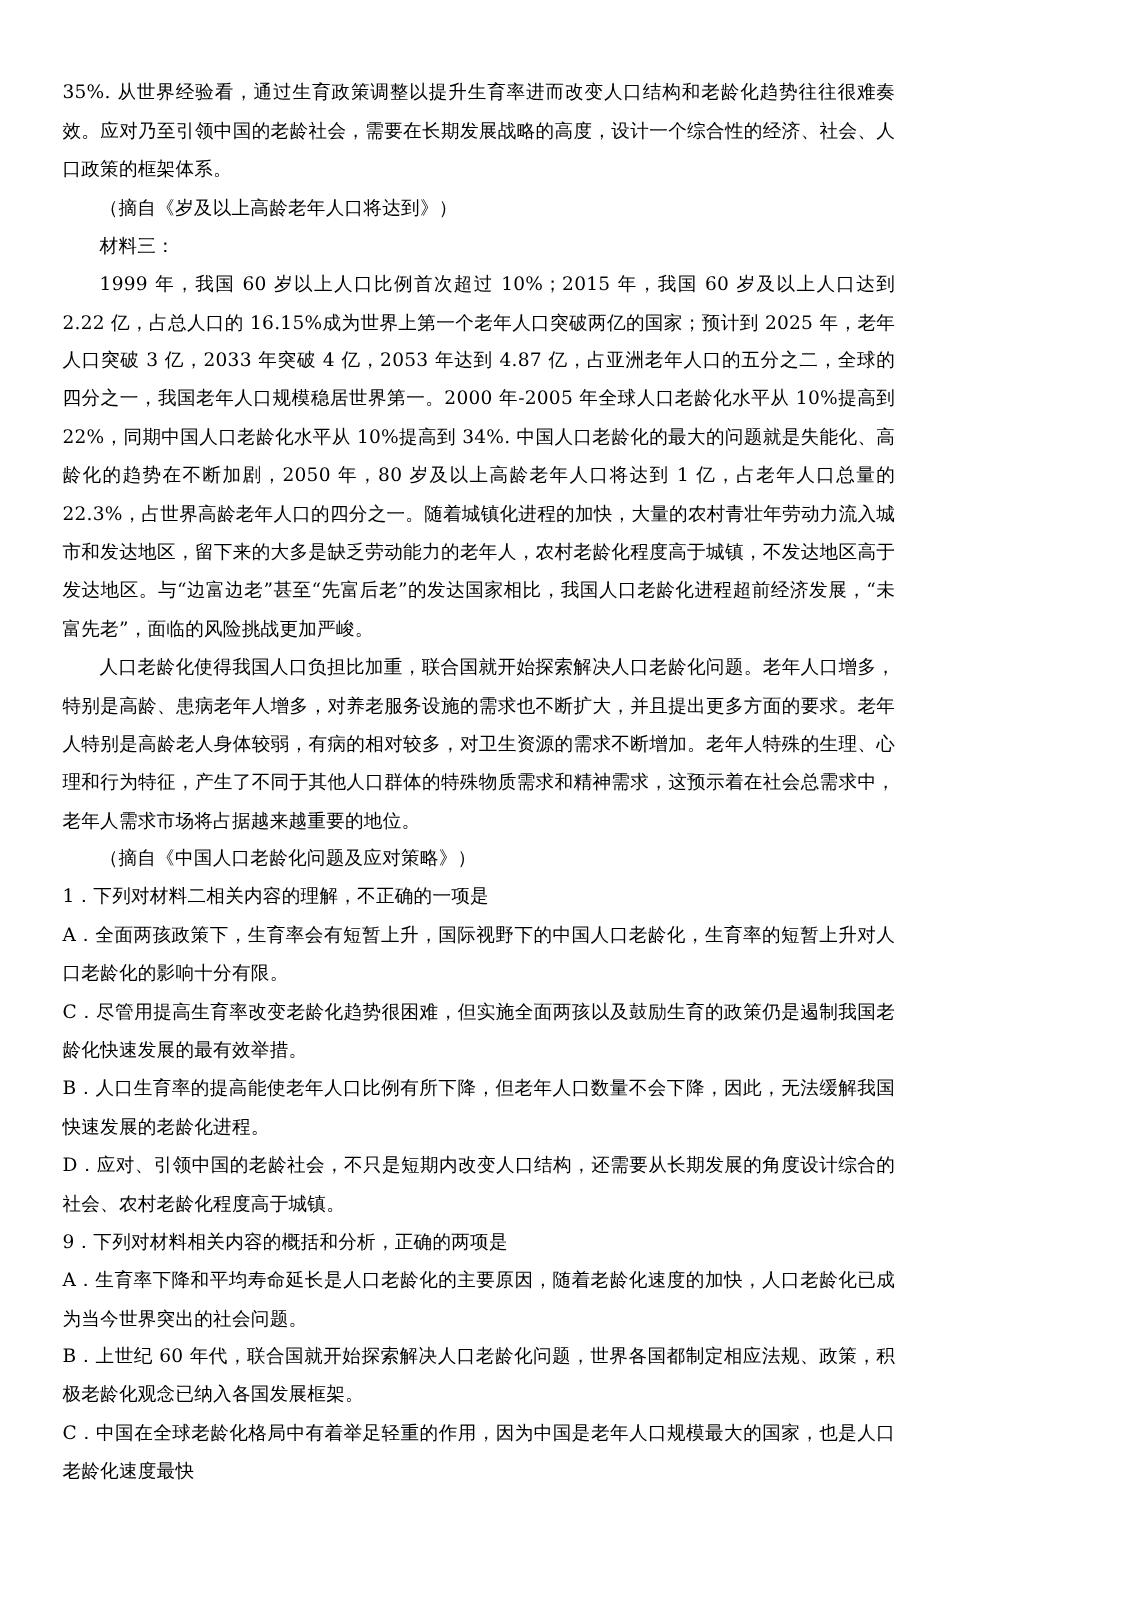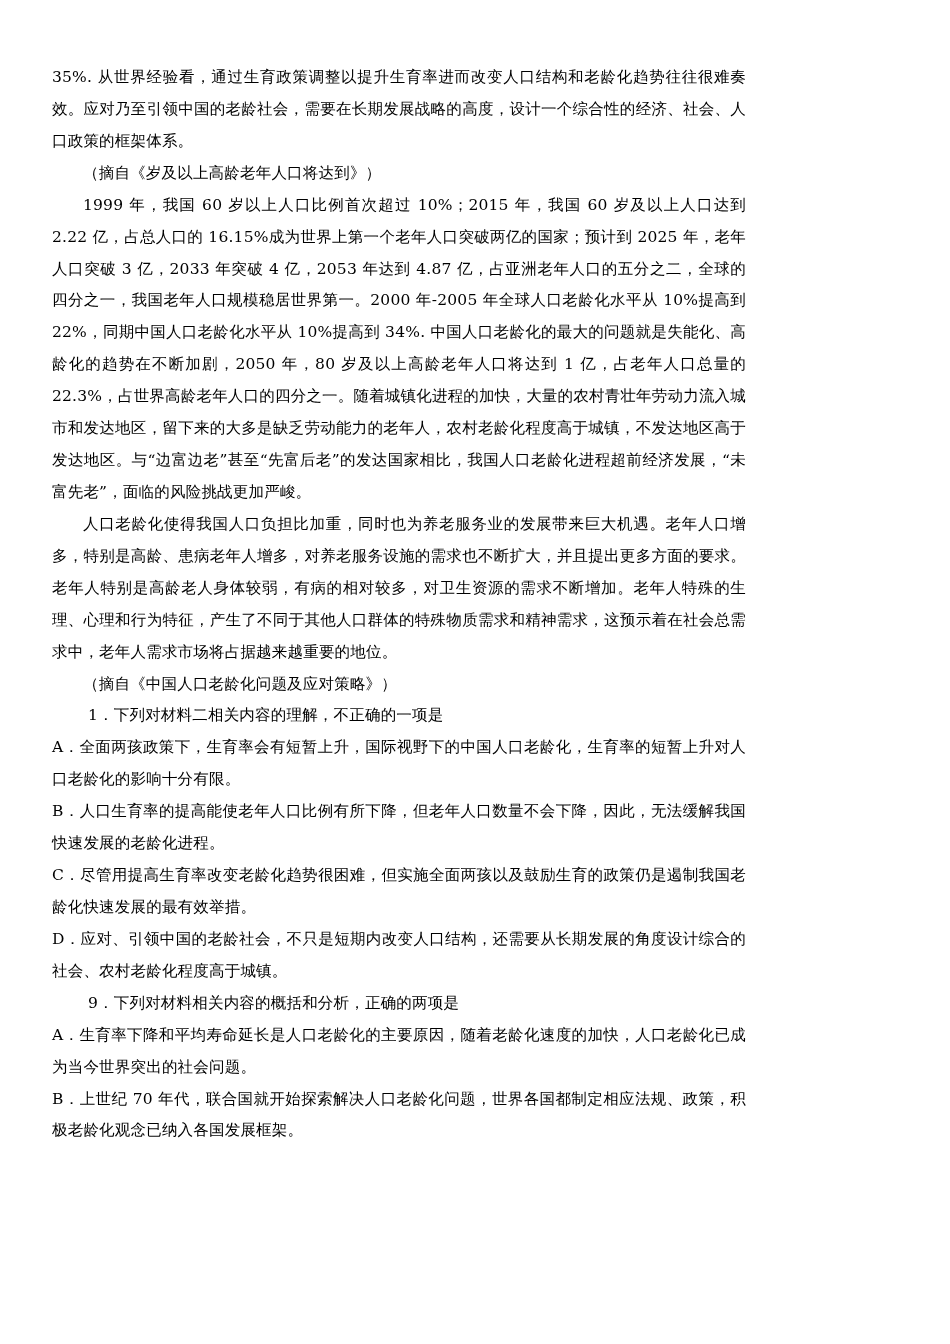--- a/index.html
+++ b/index.html
@@ -32,47 +32,48 @@
     margin: 0;
   }
   .indent2 {
     text-indent: 2em;
   }
   .src {
     text-indent: 2em;
   }
   .q-stem {
     text-indent: 0;
-    margin-left: 36px;
   }
   .opt {
     text-indent: 0;
   }
 </style>
 </head>
 <body>
 
 <div class="page">
   <div class="doc">
 
     <p class="plain">35%. 从世界经验看，通过生育政策调整以提升生育率进而改变人口结构和老龄化趋势往往很难奏效。应对乃至引领中国的老龄社会，需要在长期发展战略的高度，设计一个综合性的经济、社会、人口政策的框架体系。</p>
 
     <p class="src">（摘自《岁及以上高龄老年人口将达到》）</p>
 
+    <p class="indent2">材料三：</p>
 
     <p class="indent2">1999 年，我国 60 岁以上人口比例首次超过 10%；2015 年，我国 60 岁及以上人口达到 2.22 亿，占总人口的 16.15%成为世界上第一个老年人口突破两亿的国家；预计到 2025 年，老年人口突破 3 亿，2033 年突破 4 亿，2053 年达到 4.87 亿，占亚洲老年人口的五分之二，全球的四分之一，我国老年人口规模稳居世界第一。2000 年-2005 年全球人口老龄化水平从 10%提高到 22%，同期中国人口老龄化水平从 10%提高到 34%. 中国人口老龄化的最大的问题就是失能化、高龄化的趋势在不断加剧，2050 年，80 岁及以上高龄老年人口将达到 1 亿，占老年人口总量的 22.3%，占世界高龄老年人口的四分之一。随着城镇化进程的加快，大量的农村青壮年劳动力流入城市和发达地区，留下来的大多是缺乏劳动能力的老年人，农村老龄化程度高于城镇，不发达地区高于发达地区。与“边富边老”甚至“先富后老”的发达国家相比，我国人口老龄化进程超前经济发展，“未富先老”，面临的风险挑战更加严峻。</p>
 
-    <p class="indent2">人口老龄化使得我国人口负担比加重，同时也为养老服务业的发展带来巨大机遇。老年人口增多，特别是高龄、患病老年人增多，对养老服务设施的需求也不断扩大，并且提出更多方面的要求。老年人特别是高龄老人身体较弱，有病的相对较多，对卫生资源的需求不断增加。老年人特殊的生理、心理和行为特征，产生了不同于其他人口群体的特殊物质需求和精神需求，这预示着在社会总需求中，老年人需求市场将占据越来越重要的地位。</p>
+    <p class="indent2">人口老龄化使得我国人口负担比加重，联合国就开始探索解决人口老龄化问题。老年人口增多，特别是高龄、患病老年人增多，对养老服务设施的需求也不断扩大，并且提出更多方面的要求。老年人特别是高龄老人身体较弱，有病的相对较多，对卫生资源的需求不断增加。老年人特殊的生理、心理和行为特征，产生了不同于其他人口群体的特殊物质需求和精神需求，这预示着在社会总需求中，老年人需求市场将占据越来越重要的地位。</p>
 
     <p class="src">（摘自《中国人口老龄化问题及应对策略》）</p>
 
     <p class="q-stem">1．下列对材料二相关内容的理解，不正确的一项是</p>
     <p class="opt">A．全面两孩政策下，生育率会有短暂上升，国际视野下的中国人口老龄化，生育率的短暂上升对人口老龄化的影响十分有限。</p>
+    <p class="opt">C．尽管用提高生育率改变老龄化趋势很困难，但实施全面两孩以及鼓励生育的政策仍是遏制我国老龄化快速发展的最有效举措。</p>
     <p class="opt">B．人口生育率的提高能使老年人口比例有所下降，但老年人口数量不会下降，因此，无法缓解我国快速发展的老龄化进程。</p>
-    <p class="opt">C．尽管用提高生育率改变老龄化趋势很困难，但实施全面两孩以及鼓励生育的政策仍是遏制我国老龄化快速发展的最有效举措。</p>
     <p class="opt">D．应对、引领中国的老龄社会，不只是短期内改变人口结构，还需要从长期发展的角度设计综合的社会、农村老龄化程度高于城镇。</p>
 
     <p class="q-stem">9．下列对材料相关内容的概括和分析，正确的两项是</p>
     <p class="opt">A．生育率下降和平均寿命延长是人口老龄化的主要原因，随着老龄化速度的加快，人口老龄化已成为当今世界突出的社会问题。</p>
-    <p class="opt">B．上世纪 70 年代，联合国就开始探索解决人口老龄化问题，世界各国都制定相应法规、政策，积极老龄化观念已纳入各国发展框架。</p>
+    <p class="opt">B．上世纪 60 年代，联合国就开始探索解决人口老龄化问题，世界各国都制定相应法规、政策，积极老龄化观念已纳入各国发展框架。</p>
+    <p class="opt">C．中国在全球老龄化格局中有着举足轻重的作用，因为中国是老年人口规模最大的国家，也是人口老龄化速度最快</p>
 
   </div>
 </div>
 
 </body></html>

